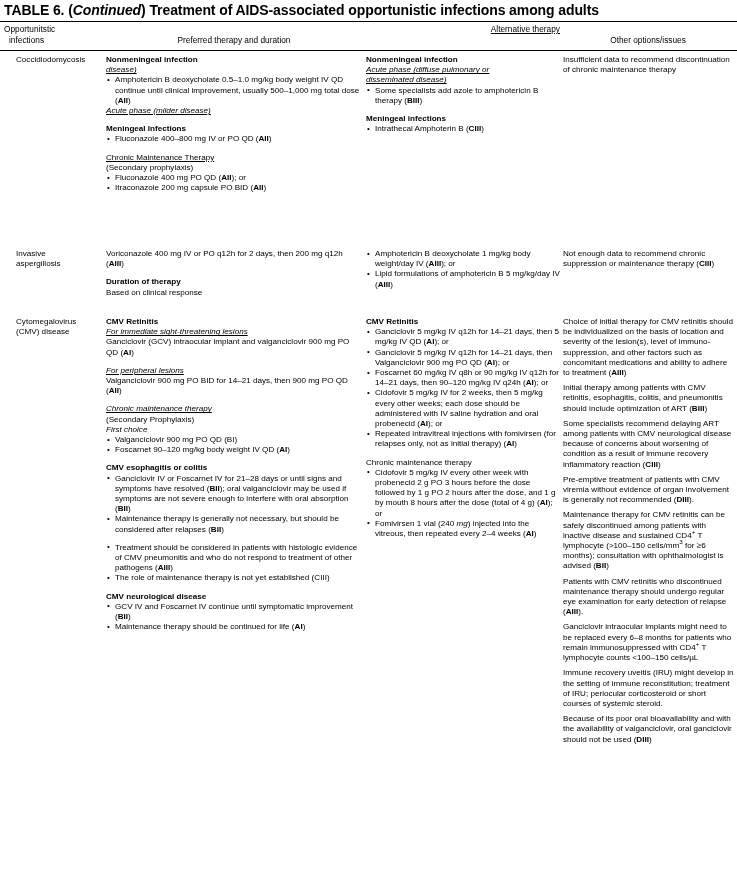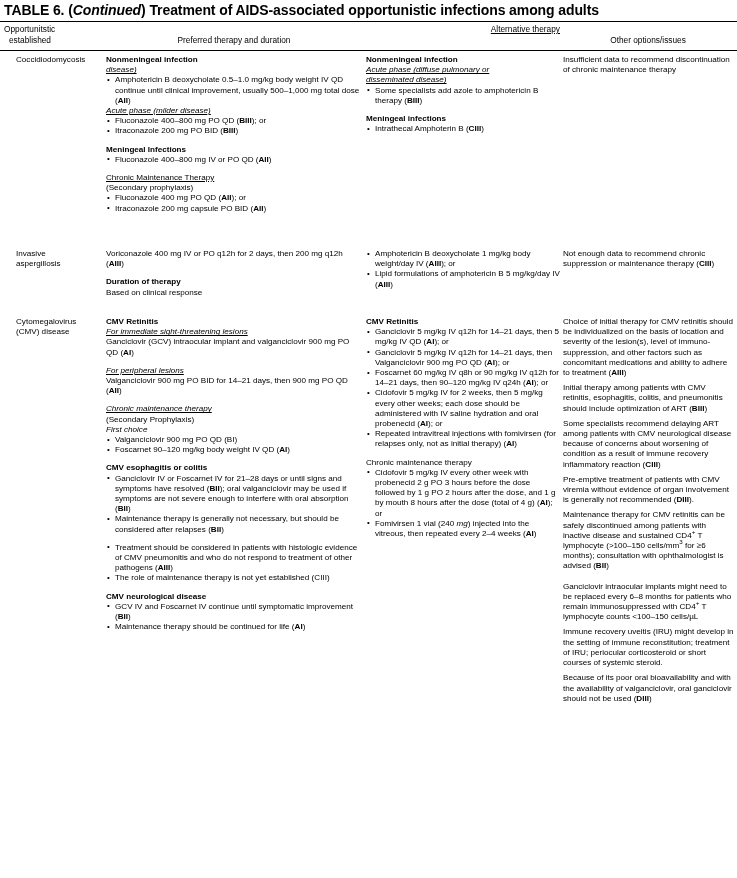--- a/index.html
+++ b/index.html
@@ -117,44 +117,40 @@
 <div class="page">
 
   <div class="table-title">
     <span>TABLE 6. (</span><span class="ital">Continued</span><span>) Treatment of AIDS-associated opportunistic infections among adults</span>
   </div>
   <div class="rule-thick"></div>
 
   <div class="thead">
     <div class="col-head ch-1">
       <div>Opportunitstic</div>
-      <div class="l2">established</div>
+      <div class="l2">infections</div>
     </div>
     <div class="col-head ch-2">Preferred therapy and duration</div>
     <div class="col-head ch-3">Alternative therapy</div>
     <div class="col-head ch-4">Other options/issues</div>
   </div>
   <div class="rule-thin"></div>
 
   <div class="tbody">
 
     <div class="row" style="height:194px;">
       <div class="cell c1">Coccidiodomycosis</div>
 
       <div class="cell c2">
         <div class="hd-b">Nonmeningeal infection</div>
         <div class="hd-ui">disease)</div>
         <ul class="bl">
           <li><span>Amphotericin B deoxycholate 0.5–1.0 mg/kg body weight IV QD continue until clinical improvement, usually 500–1,000 mg total dose (</span><span class="b">AII</span>)</li>
         </ul>
         <div class="hd-ui">Acute phase (milder disease)</div>
-        <ul class="bl">
-          <li><span>Fluconazole 400–800 mg PO QD (</span><span class="b">BIII</span><span>); or</span></li>
-          <li><span>Itraconazole 200 mg PO BID (</span><span class="b">BIII</span>)</li>
-        </ul>
         <div class="gap"></div>
         <div class="hd-b">Meningeal Infections</div>
         <ul class="bl">
           <li><span>Fluconazole 400–800 mg IV or PO QD (</span><span class="b">AII</span>)</li>
         </ul>
         <div class="gap"></div>
         <div style="text-decoration:underline;">Chronic Maintenance Therapy</div>
         <div>(Secondary prophylaxis)</div>
         <ul class="bl">
           <li><span>Fluconazole 400 mg PO QD (</span><span class="b">AII</span><span>); or</span></li>
@@ -267,20 +263,21 @@
         <p class="para"><span>Choice of initial therapy for CMV retinitis should be individualized on the basis of location and severity of the lesion(s), level of immuno-suppression, and other factors such as concomitant medications and ability to adhere to treatment (</span><span class="b">AIII</span>)</p>
         <div class="gap-sm"></div>
         <p class="para"><span>Initial therapy among patients with CMV retinitis, esophagitis, colitis, and pneumonitis should include optimization of ART (</span><span class="b">BIII</span>)</p>
         <div class="gap-sm"></div>
         <p class="para"><span>Some specialists recommend delaying ART among patients with CMV neurological disease because of concerns about worsening of condition as a result of immune recovery inflammatory reaction (</span><span class="b">CIII</span>)</p>
         <div class="gap-sm"></div>
         <p class="para"><span>Pre-emptive treatment of patients with CMV viremia without evidence of organ involvement is generally not recommended (</span><span class="b">DIII</span><span>).</span></p>
         <div class="gap-sm"></div>
         <p class="para"><span>Maintenance therapy for CMV retinitis can be safely discontinued among patients with inactive disease and sustained CD4</span><sup>+</sup><span> T lymphocyte (&gt;100–150 cells/mm</span><sup>3</sup><span> for ≥6 months); consultation with ophthalmologist is advised (</span><span class="b">BII</span>)</p>
         <div class="gap-sm"></div>
+        <p class="para"><span>Patients with CMV retinitis who discontinued maintenance therapy should undergo regular eye examination for early detection of relapse (</span><span class="b">AIII</span><span>).</span></p>
         <div class="gap-sm"></div>
         <p class="para"><span>Ganciclovir intraocular implants might need to be replaced every 6–8 months for patients who remain immunosuppressed with CD4</span><sup>+</sup><span> T lymphocyte counts &lt;100–150 cells/µL</span></p>
         <div class="gap-sm"></div>
         <p class="para">Immune recovery uveitis (IRU) might develop in the setting of immune reconstitution; treatment of IRU; periocular corticosteroid or short courses of systemic steroid.</p>
         <div class="gap-sm"></div>
         <p class="para"><span>Because of its poor oral bioavailability and with the availability of valganciclovir, oral ganciclovir should not be used (</span><span class="b">DIII</span>)</p>
       </div>
     </div>
 
   </div>

